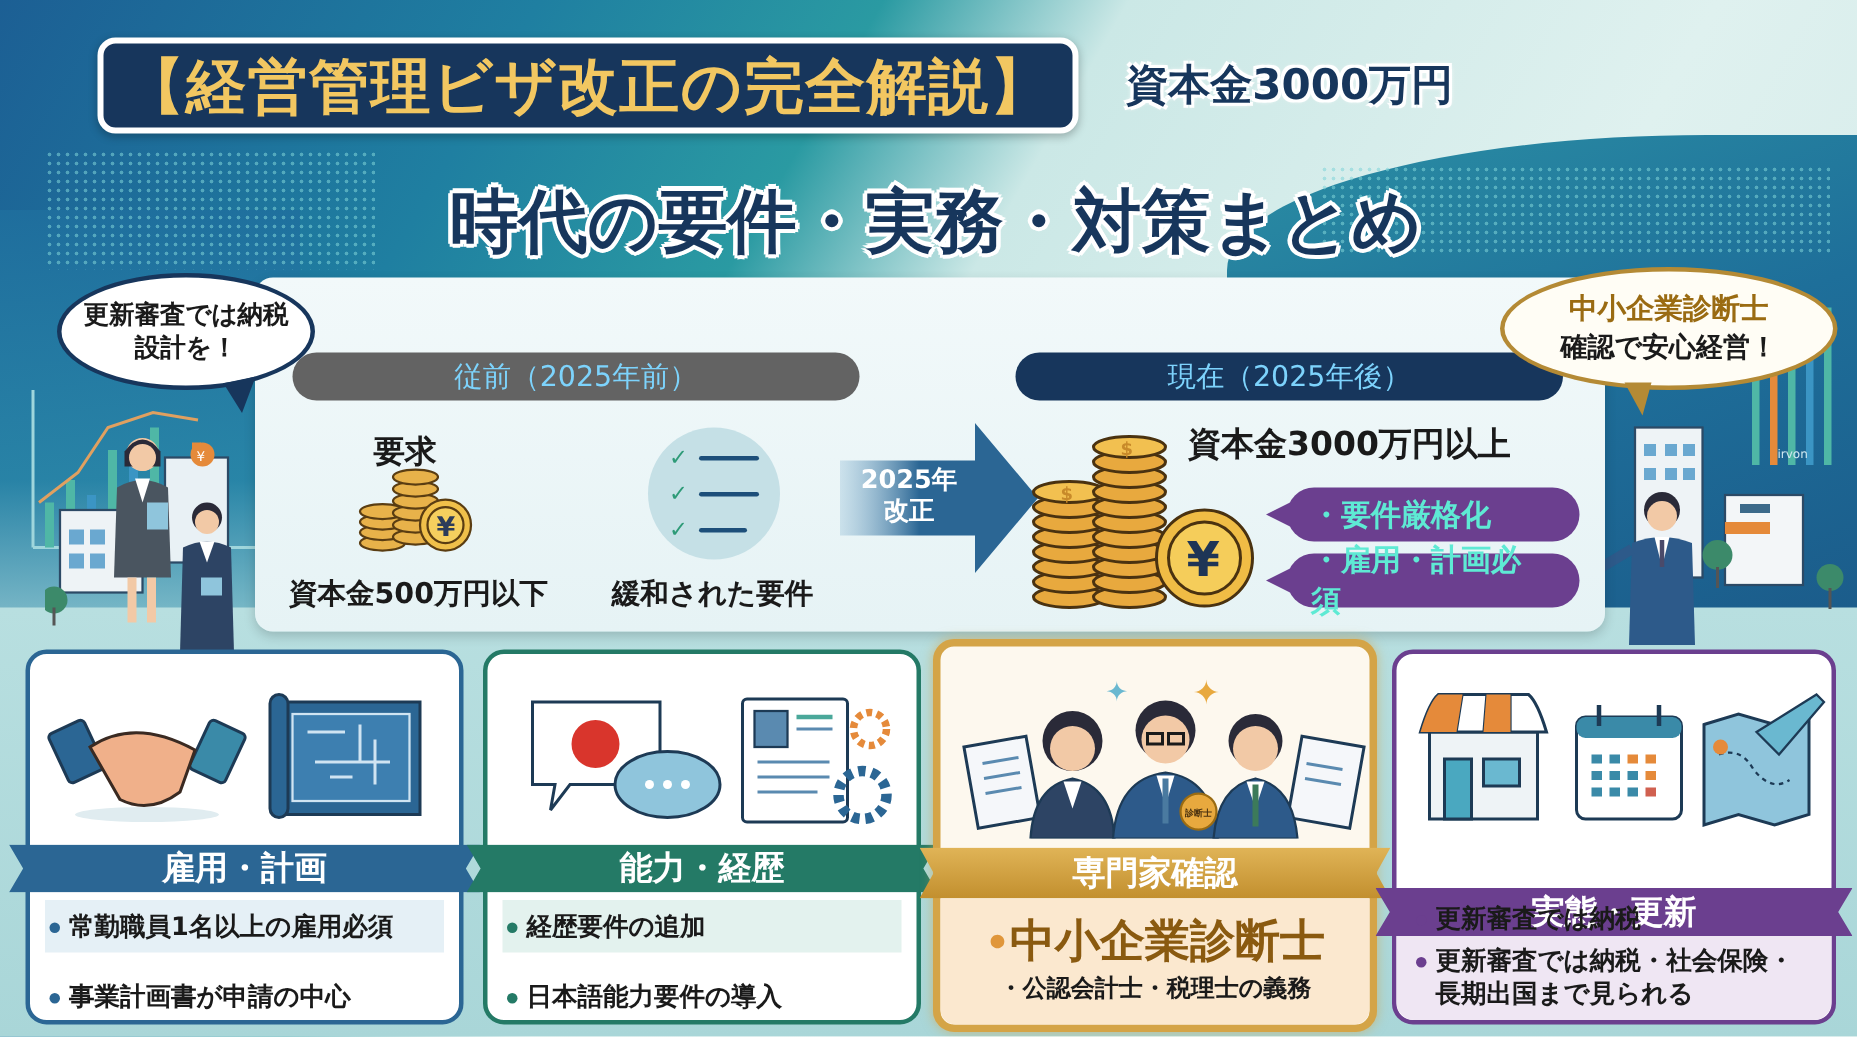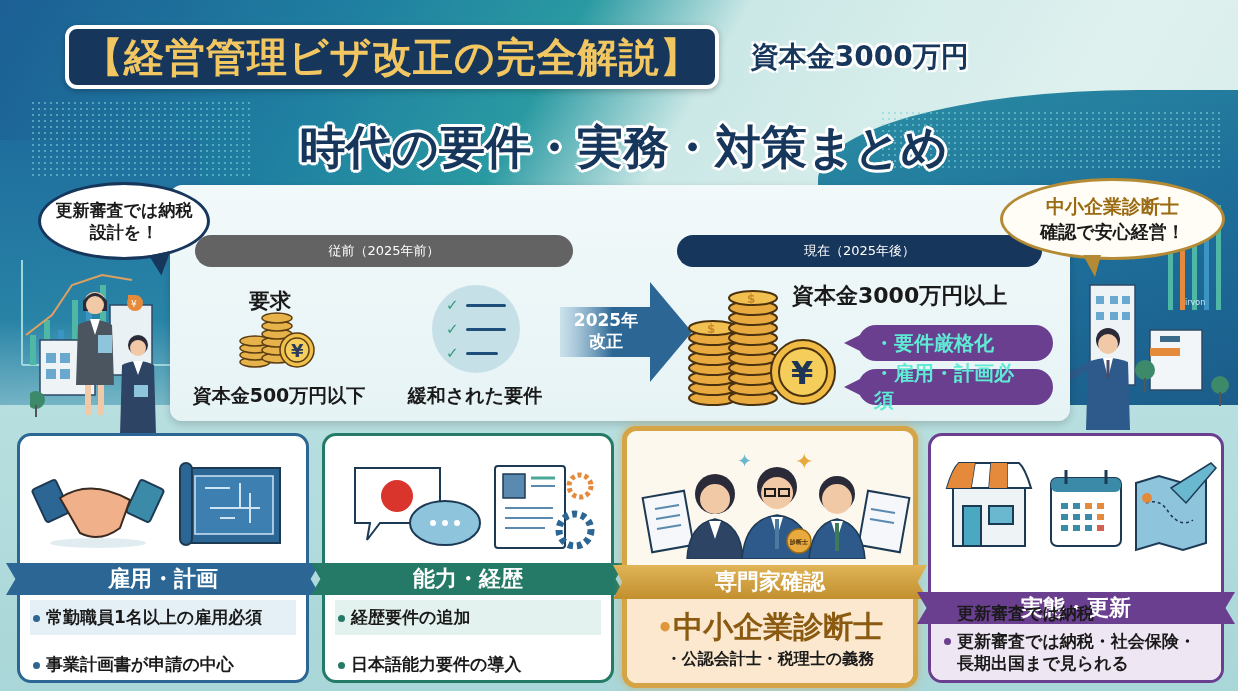--- a/index.html
+++ b/index.html
@@ -56,22 +56,22 @@
   .flow-panel {
     position: absolute; left: 170px; top: 185px; width: 900px; height: 236px;
     background: linear-gradient(180deg, #f2f9fa 0%, #e6f3f5 100%);
     border-radius: 12px; box-shadow: 0 3px 8px rgba(0,0,0,.18);
   }
   .flow-title {
     position: absolute; top: 14px; left: 0; right: 0; text-align: center;
     font-size: 24px; font-weight: bold; color: #1a1a1a;
   }
   .pill {
-    position: absolute; height: 32px; border-radius: 16px; color: #ffffff;
-    font-size: 13px; display: flex; align-items: center; justify-content: center;
+    position: absolute; height: 32px; border-radius: 16px; color: #7dd3fc;
+    font-size: 19px; display: flex; align-items: center; justify-content: center;
   }
   .pill.before { left: 25px; top: 50px; width: 378px; background: #636363; }
   .pill.after { left: 507px; top: 50px; width: 365px; background: #17365c; }
   .before-col { position: absolute; text-align: center; color: #1a1a1a; font-weight: bold; }
   .req-label { left: 60px; top: 102px; font-size: 21px; width: 80px; }
   .req-value { left: 14px; top: 198px; font-size: 19px; width: 190px; }
   .relaxed-label { left: 220px; top: 198px; font-size: 19px; width: 170px; }
   .coins-small { position: absolute; left: 65px; top: 125px; width: 90px; height: 65px; }
   .check-circle {
     position: absolute; left: 262px; top: 100px; width: 88px; height: 88px; border-radius: 50%;

